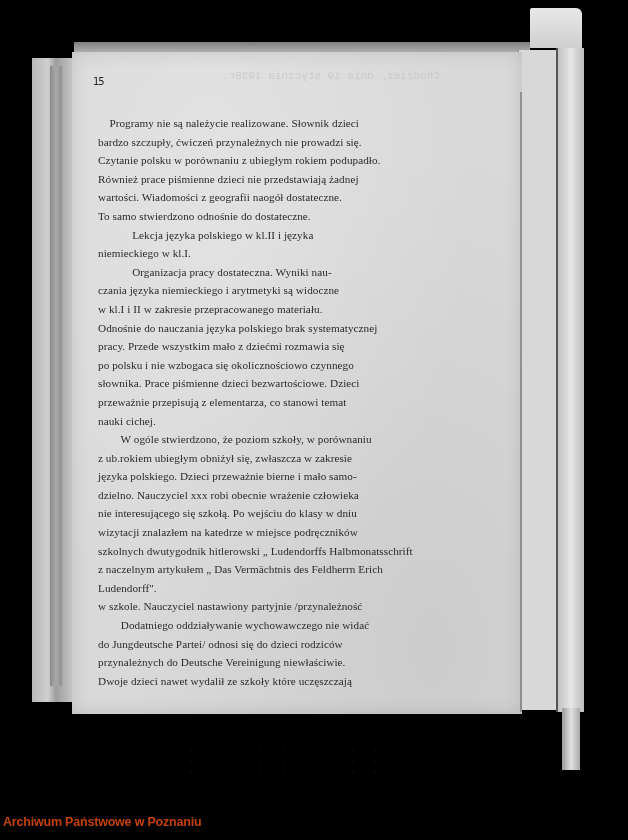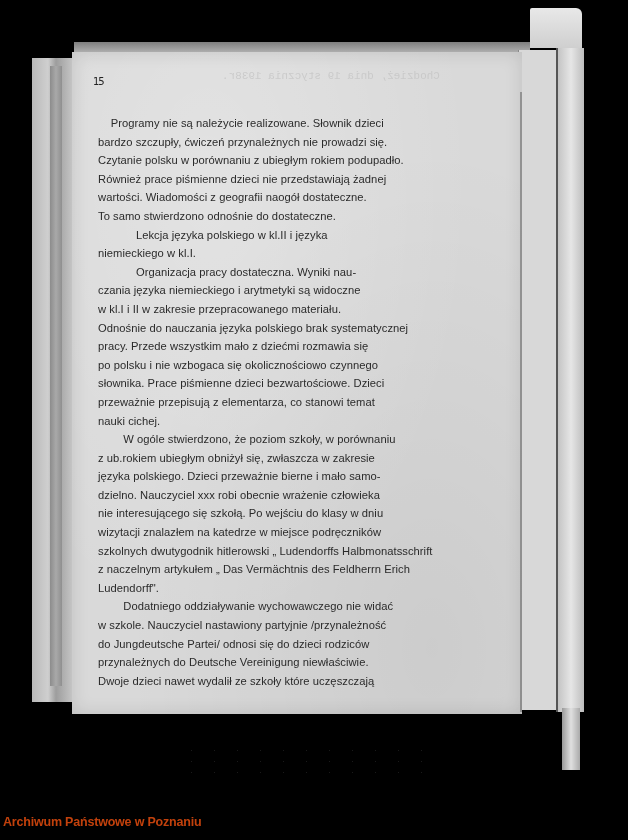--- a/index.html
+++ b/index.html
@@ -95,21 +95,21 @@
       font-family: "Liberation Mono", monospace;
       font-size: 11px;
       color: #c2c2c2;
       transform: scaleX(-1);
       opacity: 0.7;
     }
     .typed {
       position: absolute;
       left: 26px; top: 62px;
       width: 430px;
-      font-family: Liberation Sans, sans-serif;
+      font-family: Liberation Serif, serif;
       font-size: 11.2px;
       line-height: 18.6px;
       color: #2a2a2a;
       letter-spacing: 0.05px;
     }
     .typed .line {
       white-space: pre;
       display: block;
       height: 18.6px;
     }
@@ -168,22 +168,22 @@
     <span class="line">nauki cichej.</span>
     <span class="line">        W ogóle stwierdzono, że poziom szkoły, w porównaniu</span>
     <span class="line">z ub.rokiem ubiegłym obniżył się, zwłaszcza w zakresie</span>
     <span class="line">języka polskiego. Dzieci przeważnie bierne i mało samo-</span>
     <span class="line">dzielno. Nauczyciel xxx robi obecnie wrażenie człowieka</span>
     <span class="line">nie interesującego się szkołą. Po wejściu do klasy w dniu</span>
     <span class="line">wizytacji znalazłem na katedrze w miejsce podręczników</span>
     <span class="line">szkolnych dwutygodnik hitlerowski „ Ludendorffs Halbmonatsschrift</span>
     <span class="line">z naczelnym artykułem „ Das Vermächtnis des Feldherrn Erich</span>
     <span class="line">Ludendorff".</span>
+    <span class="line">w szkole. Nauczyciel nastawiony partyjnie /przynależność</span>
     <span class="line">        Dodatniego oddziaływanie wychowawczego nie widać</span>
-    <span class="line">w szkole. Nauczyciel nastawiony partyjnie /przynależność</span>
     <span class="line">do Jungdeutsche Partei/ odnosi się do dzieci rodziców</span>
     <span class="line">przynależnych do Deutsche Vereinigung niewłaściwie.</span>
     <span class="line">Dwoje dzieci nawet wydalił ze szkoły które uczęszczają</span>
   </div>
 </div>
 
 <div class="scan-noise"></div>
 
 <div class="caption">Archiwum Państwowe w Poznaniu</div>
 

